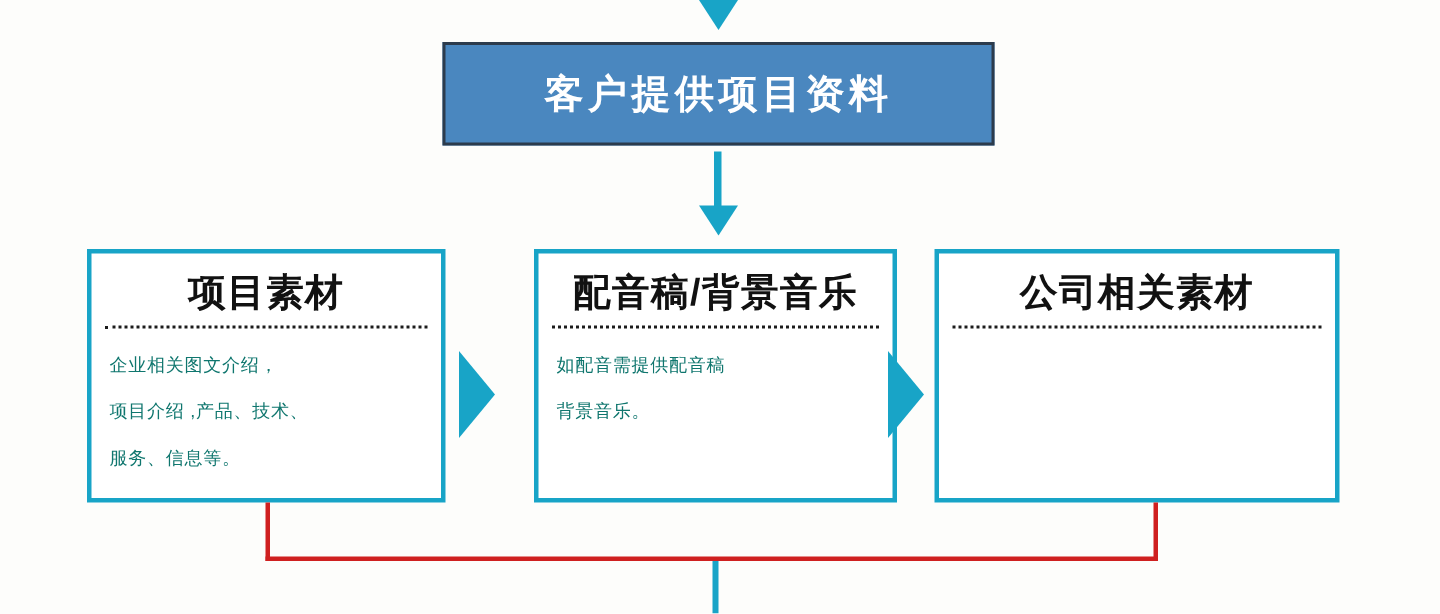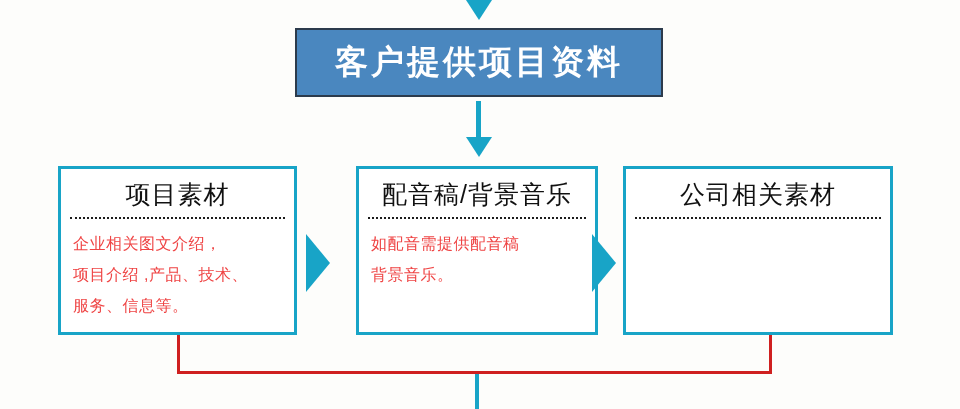--- a/index.html
+++ b/index.html
@@ -15,21 +15,21 @@
   }
   
   .top-box{
     position:absolute;left:295px;top:28px;width:368px;height:69px;
     background:var(--steel_blue,#4a87bf);
     border:2px solid var(--dark_border,#2c3b4c);
     box-sizing:border-box;
     display:flex;align-items:center;justify-content:center;
   }
   .top-box-label{
-    color:#ffffff;font-size:33px;font-weight:700;letter-spacing:3px;
+    color:#ffffff;font-size:26px;font-weight:700;letter-spacing:3px;
     white-space:nowrap;
   }
   
   .v-shaft{
     position:absolute;width:5px;background:var(--cyan,#18a4c7);
   }
   .head-down{
     position:absolute;width:0;height:0;
     border-left:13px solid transparent;
     border-right:13px solid transparent;
@@ -37,32 +37,32 @@
   }
   
   .flow-box{
     position:absolute;top:166px;height:169px;
     background:#ffffff;
     border:3px solid var(--cyan,#18a4c7);
     box-sizing:border-box;
   }
   .box-title{
     text-align:center;
-    font-size:25px;color:#111111;font-weight:400;
+    font-size:25px;color:#111111;font-weight:700;
     letter-spacing:1px;
     padding-top:9px;height:37px;
     white-space:nowrap;overflow:hidden;
   }
   .box-sep{
     margin:2px 9px 0 9px;height:0;
     border-bottom:2px dotted #1c1c1c;
   }
   .box-body{
     padding:9px 10px 0 12px;
-    font-size:16px;line-height:31px;color:#ef4444;
+    font-size:12px;line-height:31px;color:#0f766e;
     letter-spacing:0.5px;
     white-space:pre-line;
   }
   .box-1{left:58px;width:239px;}
   .box-2{left:356px;width:242px;}
   .box-3{left:623px;width:270px;}
   
   .head-right{
     position:absolute;top:234px;width:0;height:0;
     border-top:29px solid transparent;

